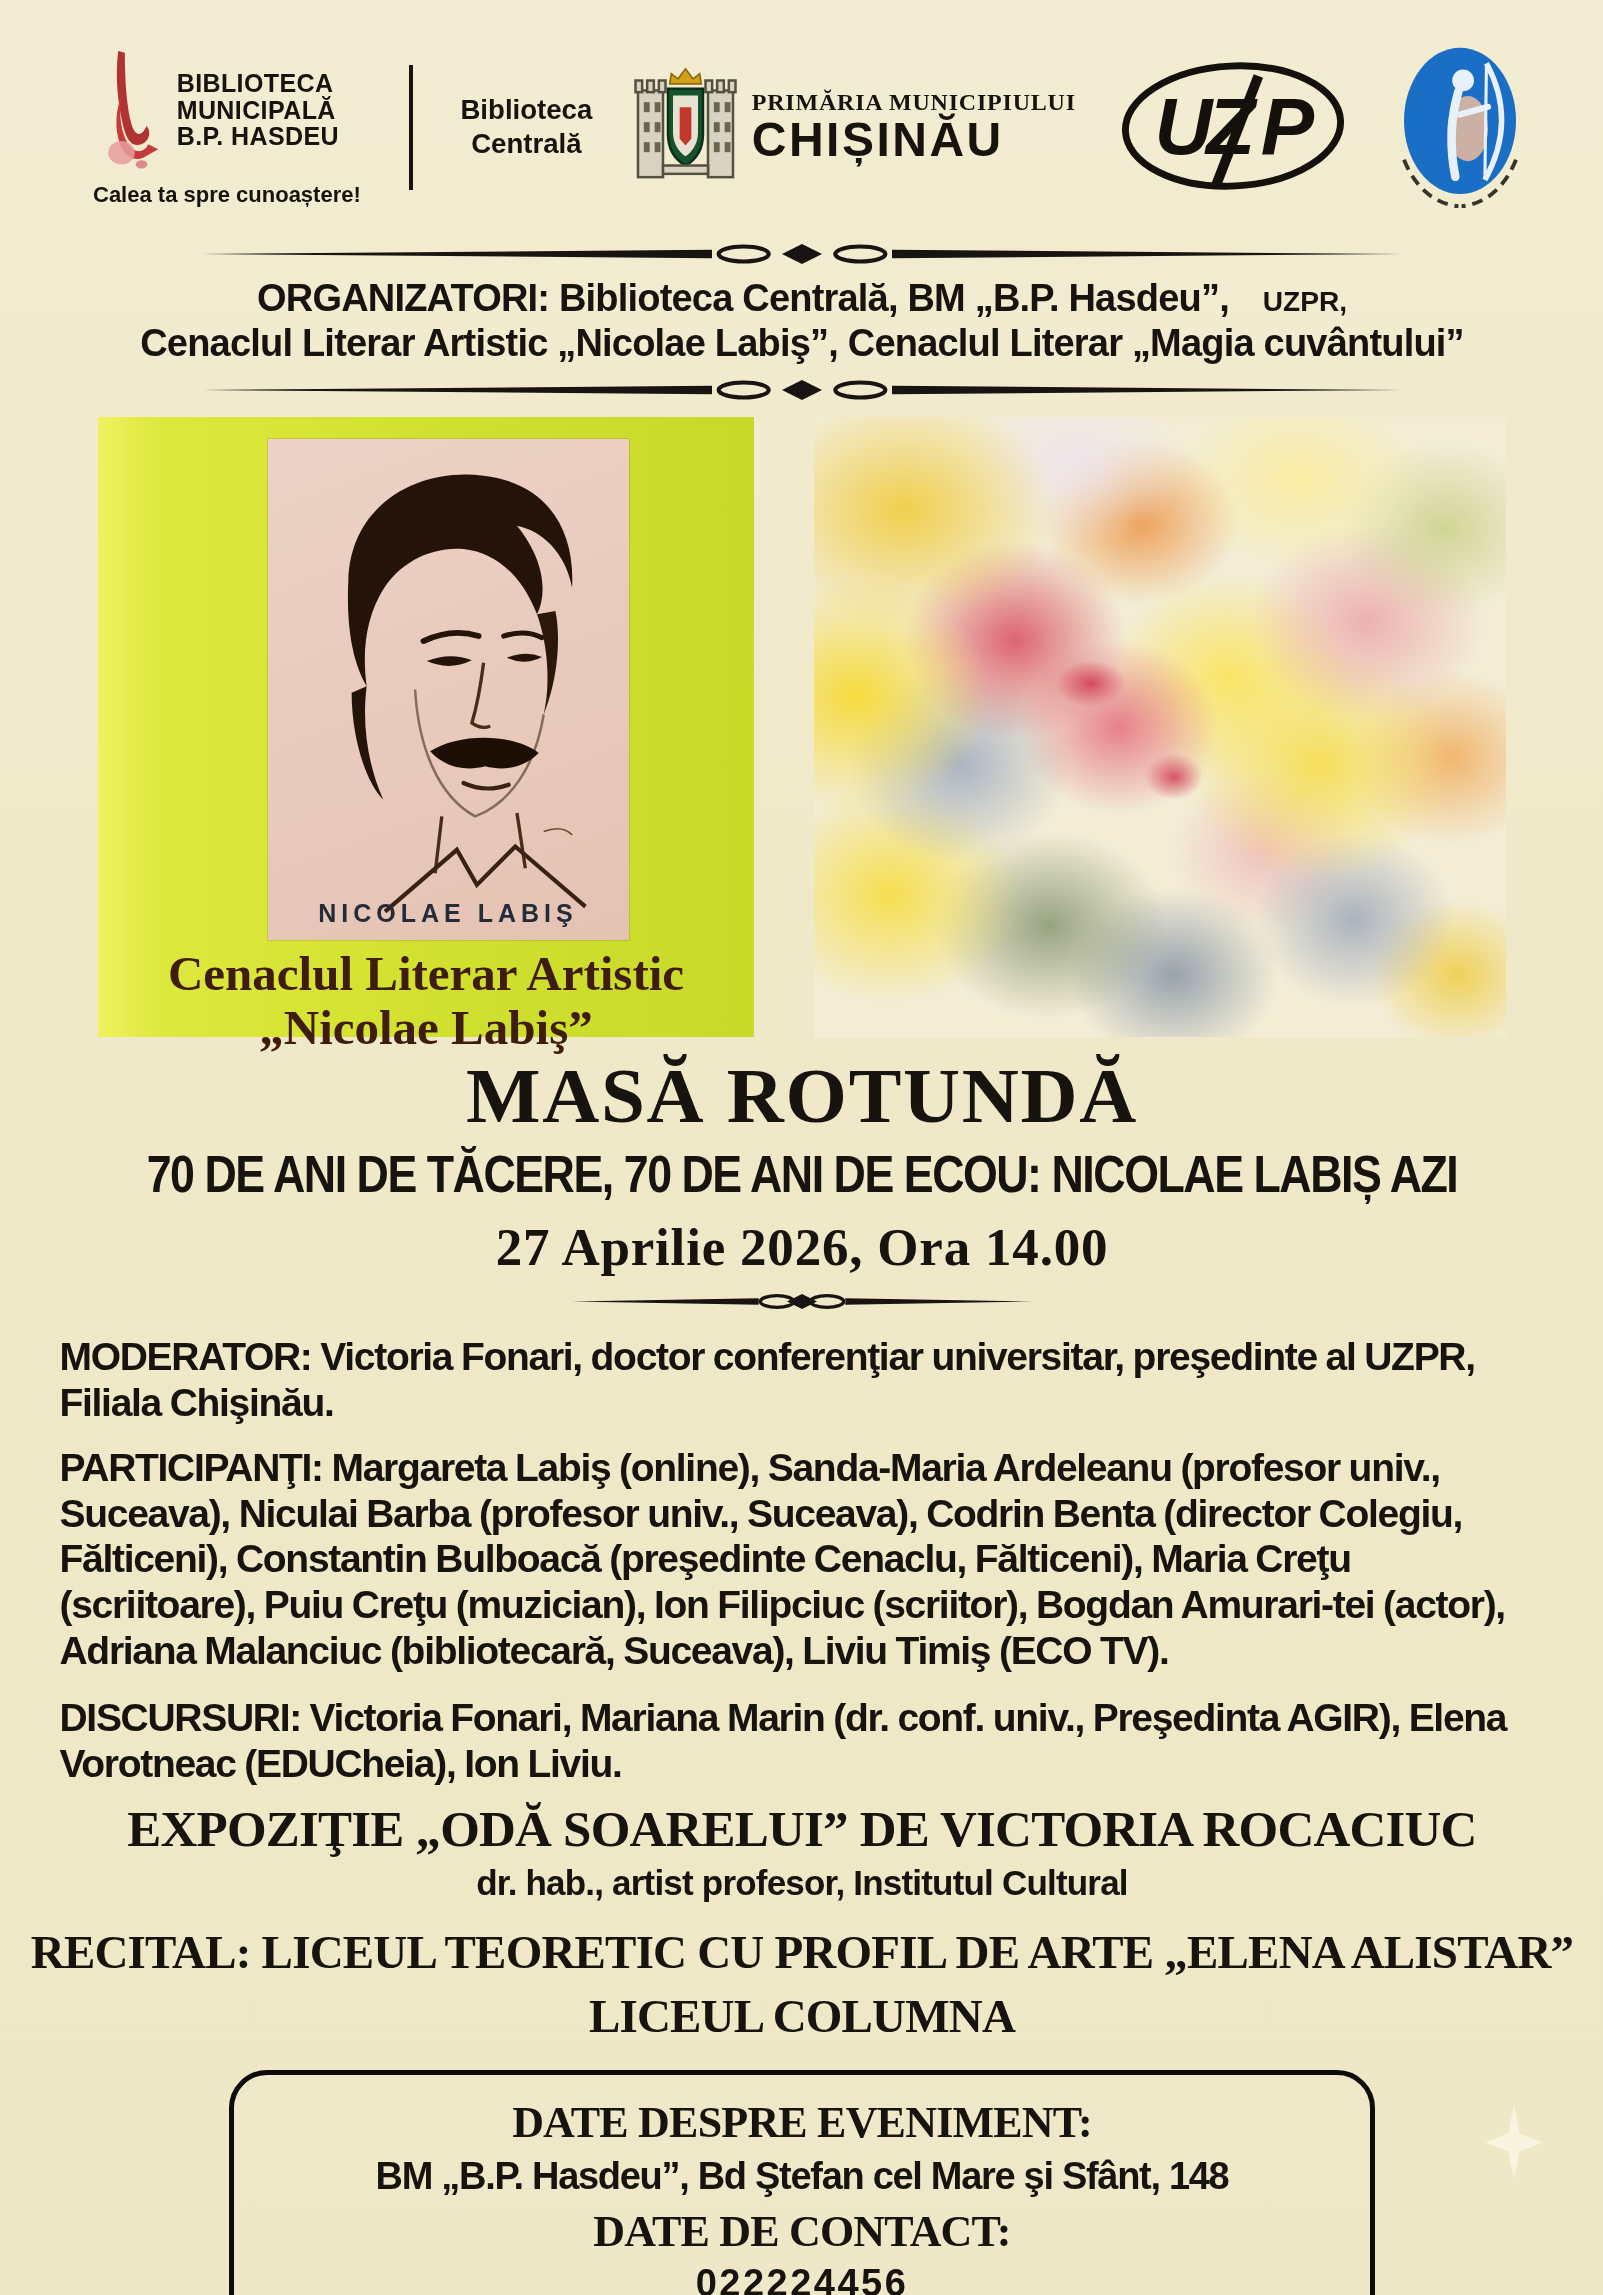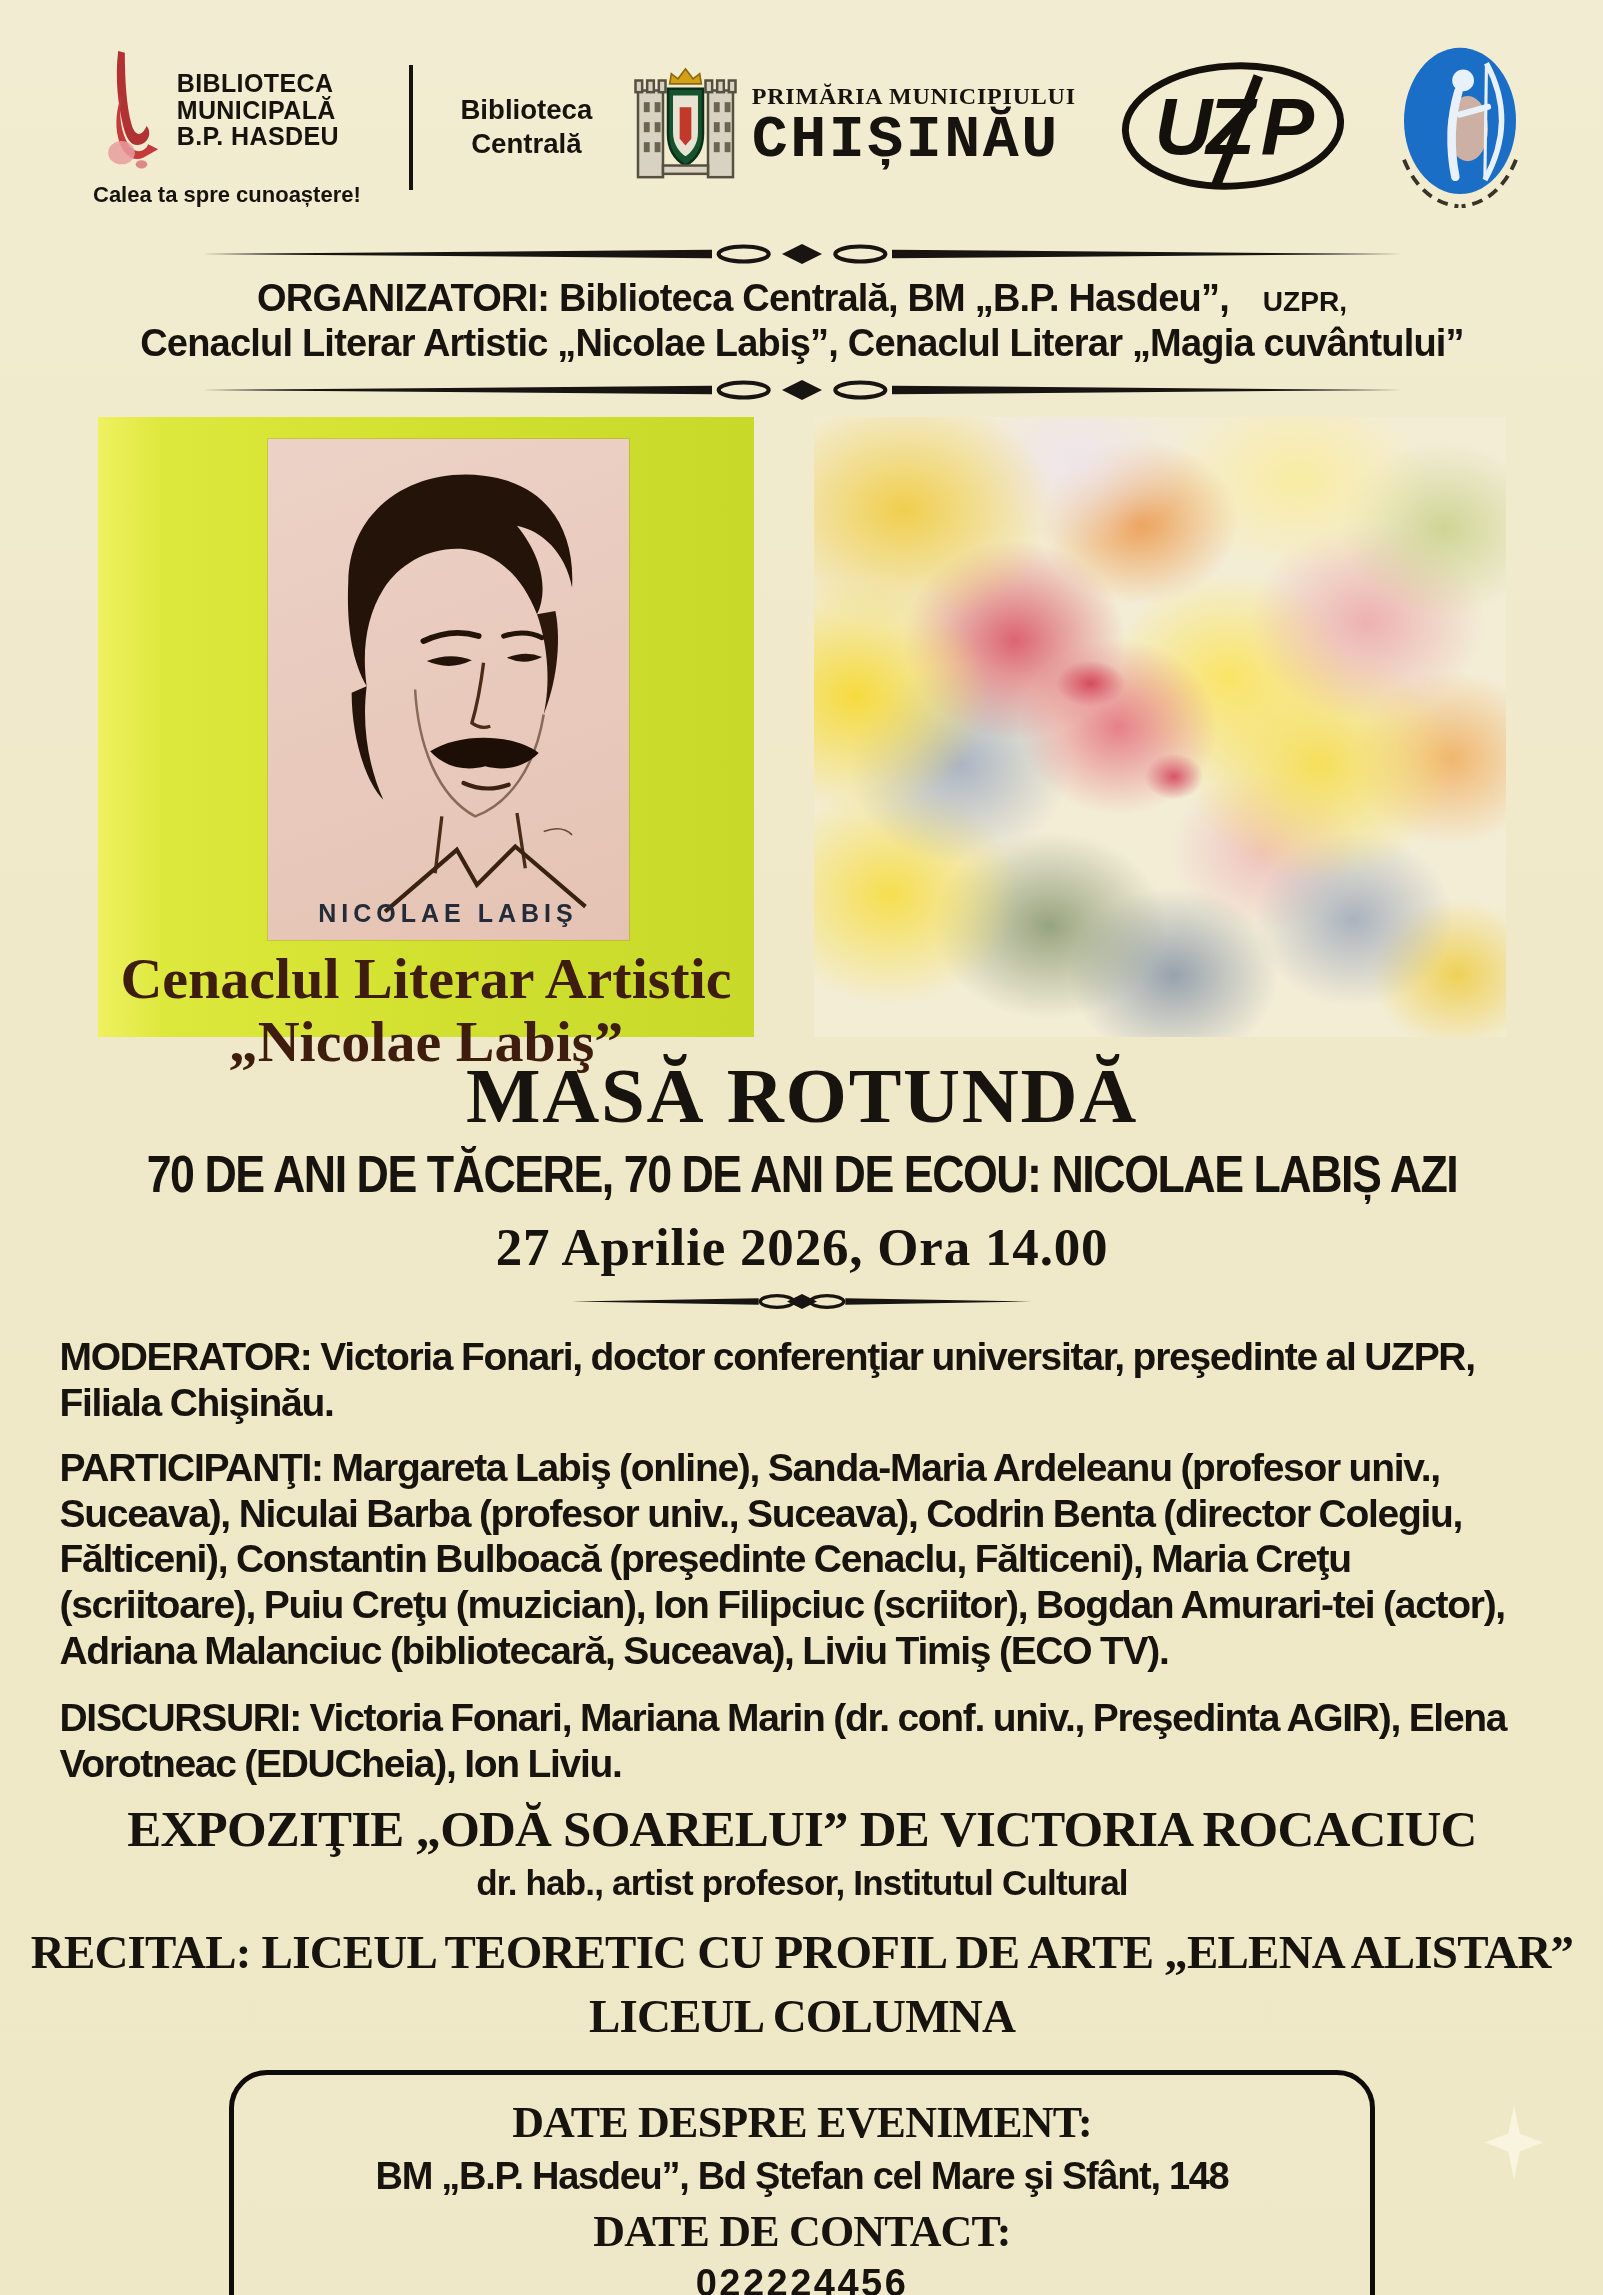--- a/index.html
+++ b/index.html
@@ -12,38 +12,38 @@
   .top{display:flex;align-items:center;justify-content:space-between;padding:43px 74px 0 93px;}
   .hasdeu{display:flex;flex-direction:column;}
   .hasdeu-row{display:flex;align-items:center;gap:11.7px;}
   .hasdeu-name{font-weight:bold;font-size:25px;line-height:1.06;letter-spacing:0.4px;}
   .tagline{font-weight:bold;font-size:22px;margin-top:8.4px;letter-spacing:0;}
   .vrule{width:4.2px;height:125px;background:#151310;margin:0 6.7px;}
   .centrala{font-weight:bold;font-size:27.6px;text-align:center;line-height:1.25;}
   .primaria{display:flex;align-items:center;gap:13.4px;}
   .primaria-text{display:flex;flex-direction:column;}
   .primaria-small{font-family:"Liberation Serif",serif;font-weight:bold;font-size:24px;letter-spacing:0.8px;}
-  .primaria-city{font-family:Liberation Mono, monospace;font-weight:bold;font-size:60px;letter-spacing:2.5px;line-height:1.02;}
+  .primaria-city{font-family:Liberation Sans, sans-serif;font-weight:bold;font-size:48px;letter-spacing:2.5px;line-height:1.02;}
   
   .orn{display:block;margin:0 auto;}
   .orn-1{margin-top:28px;}
   .orn-2{margin-top:8.4px;}
   .orn-3{margin-top:11.7px;}
   
   .organizers{margin-top:6.7px;text-align:center;font-weight:bold;font-size:38px;line-height:1.2;letter-spacing:-0.8px;}
   .organizers .sm{font-size:.74em;letter-spacing:0;margin-left:24px;}
   
   .gallery{display:flex;justify-content:center;align-items:flex-start;gap:60px;margin-top:11.7px;}
   .art-left{width:656px;height:620px;position:relative;display:flex;flex-direction:column;align-items:center;
     background:linear-gradient(90deg,#eff160 0%,#dde83c 10%,#d2e130 50%,#c8d929 100%);}
   .paper{width:361px;height:501px;margin-top:22px;background:linear-gradient(160deg,#ecd2c6,#e5c3b4);position:relative;box-shadow:0 0 0 0.8px rgba(120,80,60,.25);margin-left:44px;}
   .paper-caption{position:absolute;left:0;bottom:11.7px;width:100%;text-align:center;
     font-weight:bold;font-size:25px;letter-spacing:5px;color:#232c38;}
   .left-caption{font-family:"Liberation Serif",serif;font-weight:bold;color:#3f1d0e;
-    font-size:58px;line-height:1.1;text-align:center;margin-top:6.7px;}
+    font-size:49px;line-height:1.1;text-align:center;margin-top:6.7px;}
   .art-right{width:692px;height:620px;position:relative;
     background-color:#f3edd6;
     background-image:
       radial-gradient(217px 167px at 13% 15%, rgba(240,205,70,.95), rgba(240,205,70,0) 70%),
       radial-gradient(159px 125px at 38% 7%, rgba(238,228,238,.85), rgba(238,228,238,0) 70%),
       radial-gradient(142px 117px at 47% 17%, rgba(236,152,74,.9), rgba(236,152,74,0) 70%),
       radial-gradient(184px 134px at 70% 10%, rgba(250,236,160,.95), rgba(250,236,160,0) 70%),
       radial-gradient(150px 125px at 91% 18%, rgba(196,205,128,.75), rgba(196,205,128,0) 70%),
       radial-gradient(167px 142px at 80% 33%, rgba(232,128,148,.55), rgba(232,128,148,0) 70%),
       radial-gradient(192px 167px at 6% 45%, rgba(246,218,54,.95), rgba(246,218,54,0) 70%),

